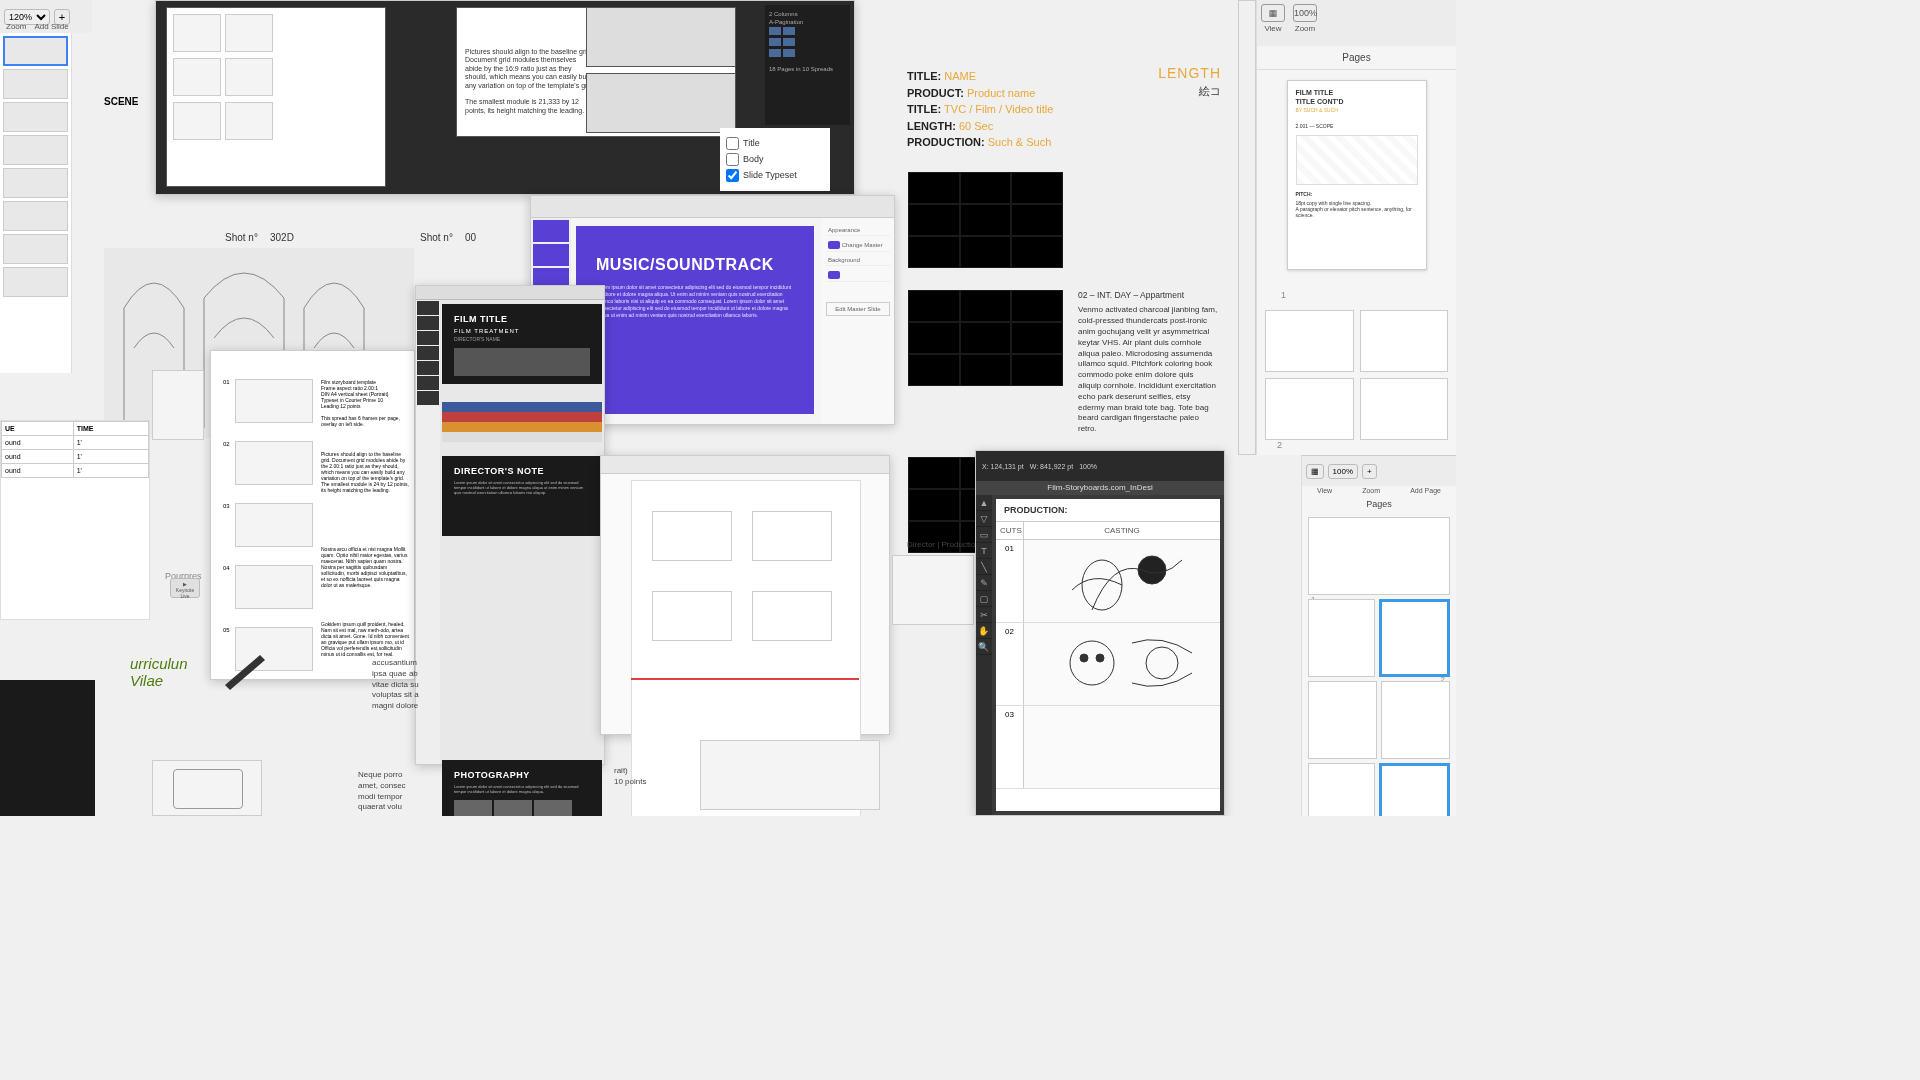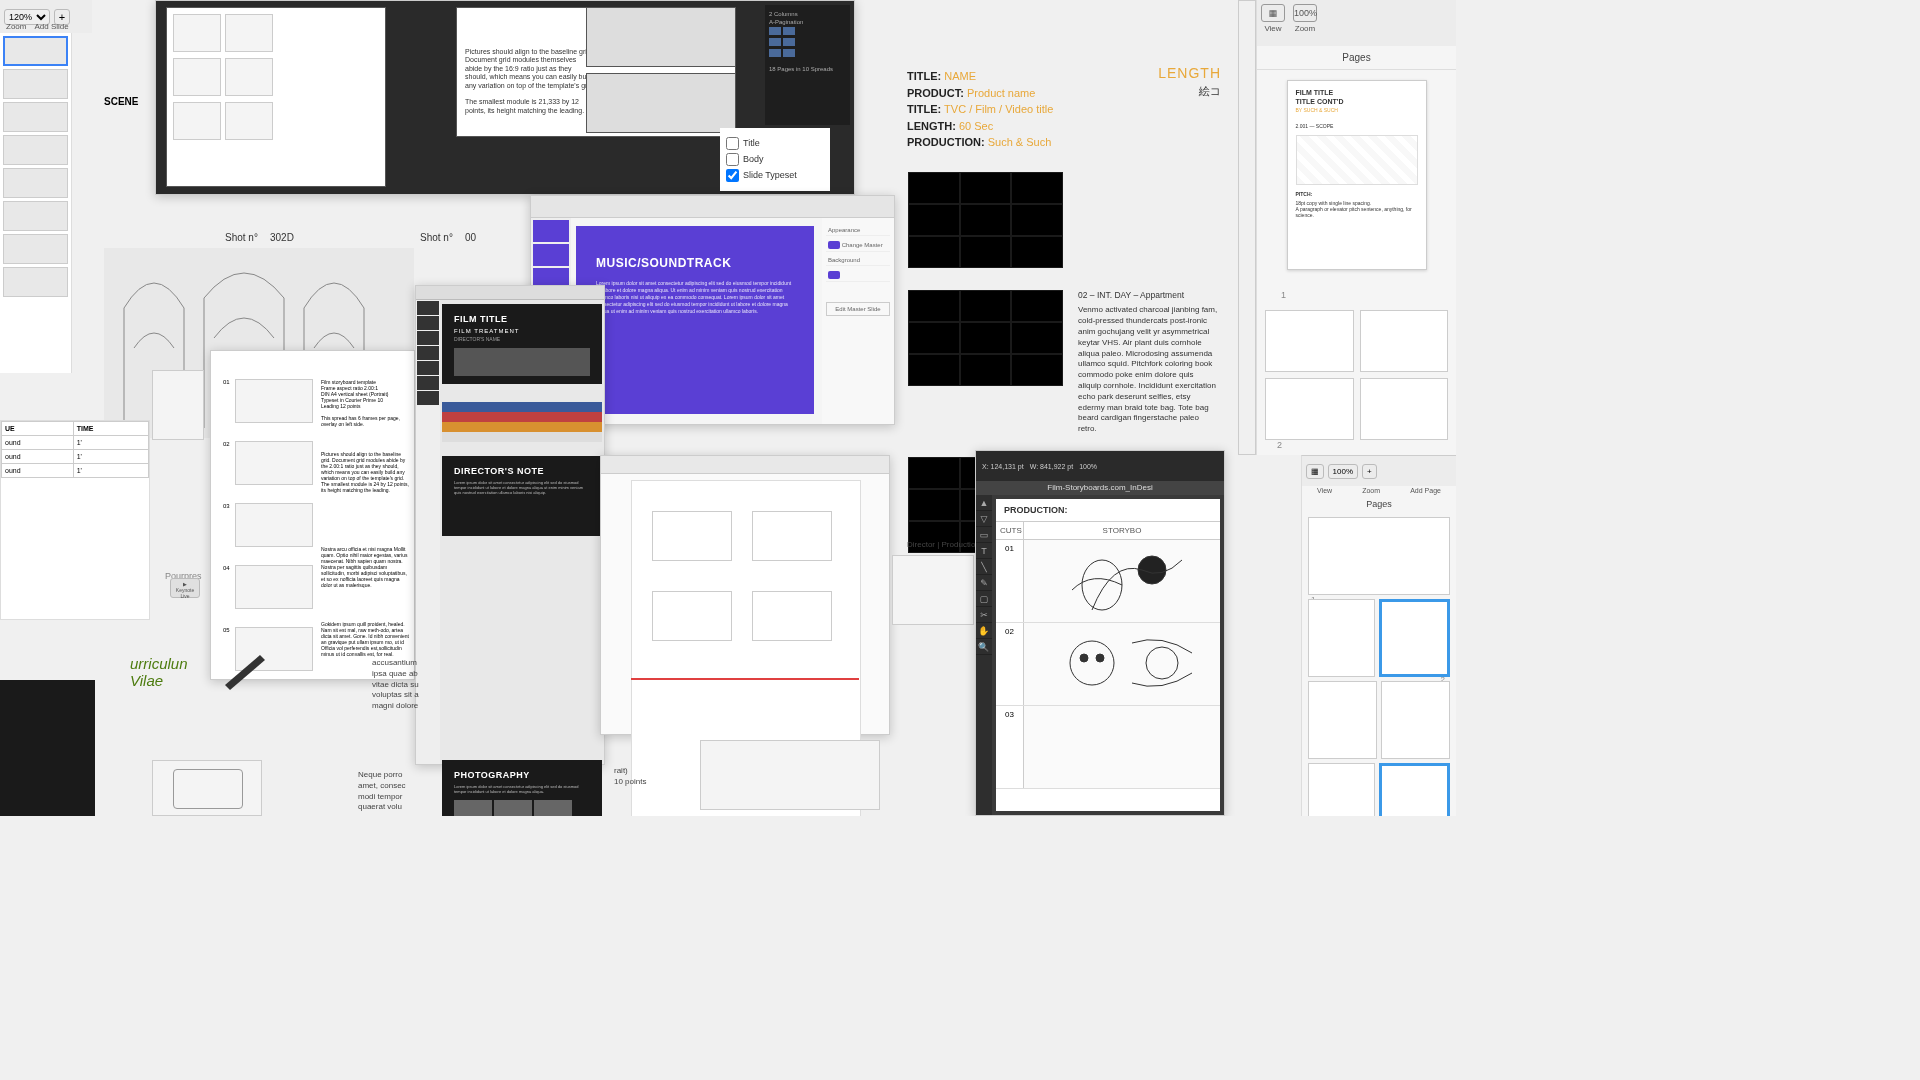--- a/index.html
+++ b/index.html
@@ -21,21 +21,21 @@
 .indd{left:155px;top:0;width:700px;height:195px;background:#2a2a2a;color:#aaa}
 .indd .pg{position:absolute;background:#fff;border:1px solid #555}
 .indd .txt{position:absolute;font-size:7px;color:#333;line-height:1.2}
 
 
 .kn2{left:530px;top:195px;width:365px;height:230px;background:#f5f5f5}
 .kn2 .tb{height:22px;background:#e5e5e5;border-bottom:1px solid #ccc}
 .kn2 .thumbs{position:absolute;left:0;top:22px;width:40px;bottom:0;background:#eee}
 .kn2 .thumbs .t{height:22px;margin:2px;background:#5a3fd4}
 .kn2 .slide{position:absolute;left:45px;top:30px;right:80px;bottom:10px;background:#5a3fd4;padding:30px 20px;color:#fff}
-.kn2 .slide h3{font-size:12px;letter-spacing:.5px;margin-bottom:10px}
+.kn2 .slide h3{font-size:16px;letter-spacing:.5px;margin-bottom:10px}
 .kn2 .slide p{font-size:5px;line-height:1.4;opacity:.85}
 .kn2 .insp{position:absolute;right:0;top:22px;width:72px;bottom:0;background:#f8f8f8;padding:4px;font-size:6px;color:#666}
 .kn2 .insp .row{margin:3px 0;padding:2px;border-bottom:1px solid #eee}
 .kn2 .insp .sw{display:inline-block;width:12px;height:8px;background:#5a3fd4;border-radius:2px;vertical-align:middle}
 
 
 .kn3{left:415px;top:285px;width:190px;height:480px;background:#e8e8e8}
 .kn3 .tb{height:14px;background:#ddd;border-bottom:1px solid #bbb}
 .kn3 .thumbs{position:absolute;left:0;top:14px;width:24px;bottom:0;background:#eee}
 .kn3 .thumbs .t{height:14px;margin:1px;background:#333}
@@ -480,21 +480,21 @@
     <div class="t">✎</div>
     <div class="t">▢</div>
     <div class="t">✂</div>
     <div class="t">✋</div>
     <div class="t">🔍</div>
   </div>
   <div class="page">
     <div class="hdr"><b>PRODUCTION:</b></div>
     <div class="tblhdr">
         <div class="c1">CUTS</div>
-        <div class="c2">STORYBO</div>
+        <div class="c2">CASTING</div>
       </div>
     <div class="row">
         <div class="num">01</div>
         <div class="art">
       <svg viewBox="0 0 180 82">
             <g stroke="#333" fill="none">
               <circle cx="120" cy="30" r="14" fill="#222"></circle>
               <path d="M60 70 Q80 20 110 30 Q130 40 150 20 M40 50 Q60 30 90 45"></path>
               <ellipse cx="70" cy="45" rx="20" ry="25"></ellipse>
             </g>

